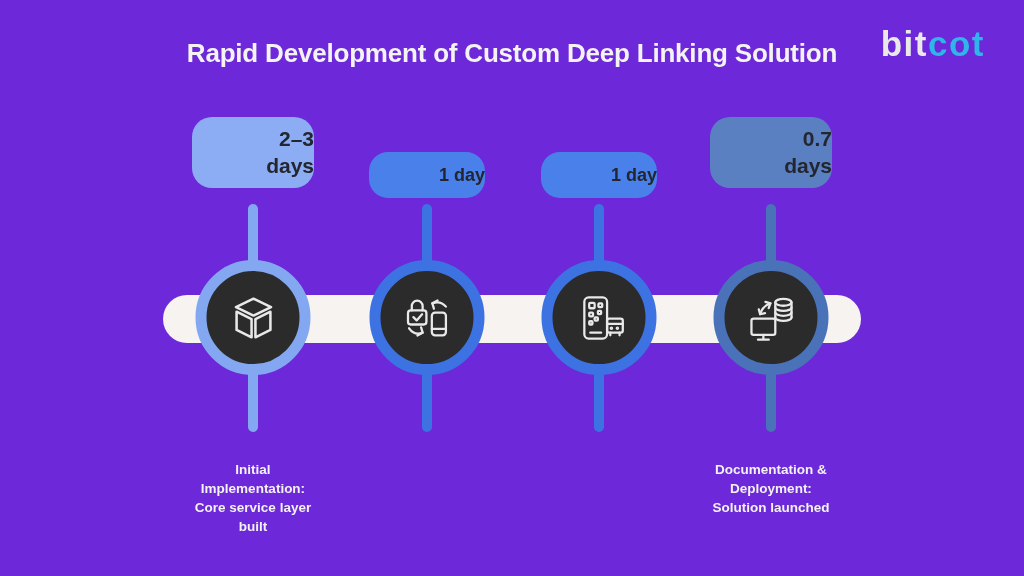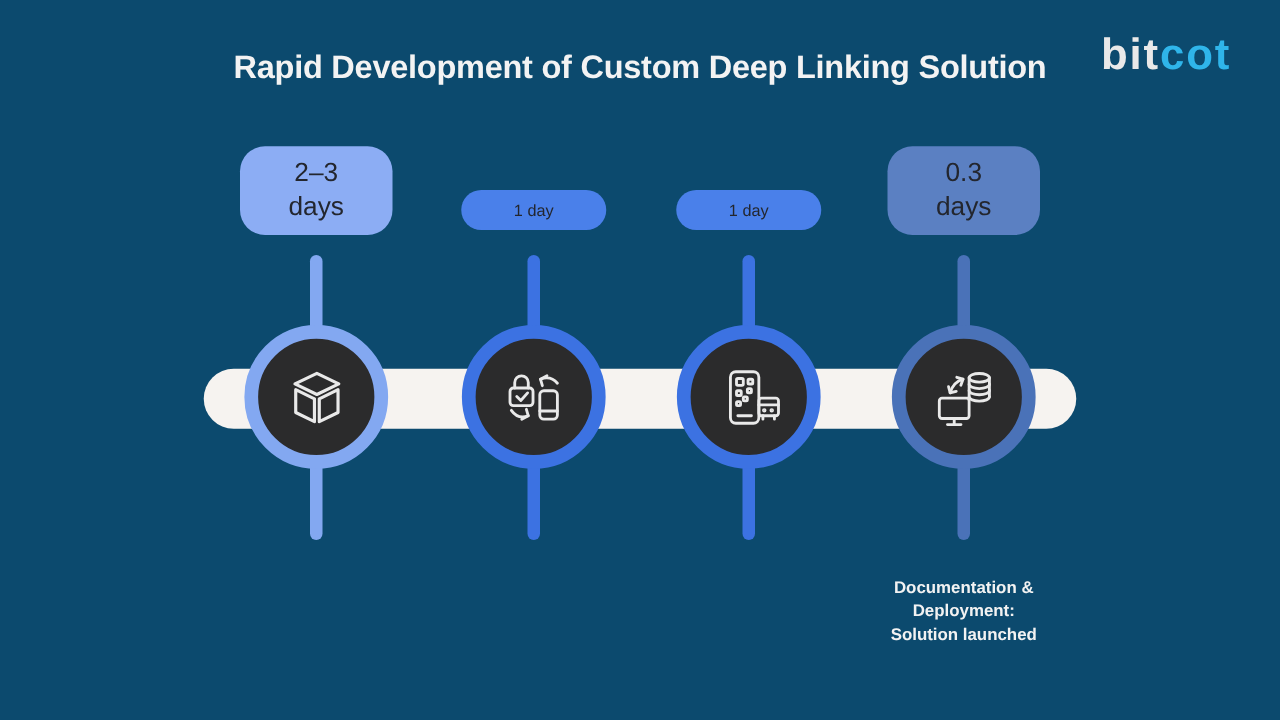--- a/index.html
+++ b/index.html
@@ -31,26 +31,26 @@
 
   .milestone { position:absolute; top:0; width:180px; height:576px; }
   .milestone.m1 { left:163px; }
   .milestone.m2 { left:337px; }
   .milestone.m3 { left:509px; }
   .milestone.m4 { left:681px; }
 
   .badge {
     position:absolute; left:50%; transform:translateX(-50%);
     background:var(--badge); color:#23262e;
-    font-weight:400; text-align:center;
+    font-weight:700; text-align:right;
     display:flex; flex-direction:column; justify-content:center;
     white-space:pre-line;
   }
   .badge.tall { top:117px; width:122px; height:71px; border-radius:20px; font-size:21px; line-height:1.25; }
-  .badge.pill { top:152px; width:116px; height:32px; border-radius:19px; font-size:13px; line-height:1; }
+  .badge.pill { top:152px; width:116px; height:46px; border-radius:19px; font-size:18px; line-height:1; }
 
   .stem {
     position:absolute; left:50%; transform:translateX(-50%);
     width:10px; border-radius:5px; background:var(--accent); z-index:0;
   }
   .stem.top { top:204px; height:66px; }
   .stem.bottom { top:368px; height:64px; }
 
   .circle {
     position:absolute; left:50%; transform:translateX(-50%);
@@ -63,21 +63,21 @@
   .label {
     position:absolute; left:50%; transform:translateX(-50%);
     top:460px; width:190px; text-align:center;
     color:#f2f2f2; font-weight:700; font-size:13.5px; line-height:1.42;
     white-space:pre-line;
   }
 </style>
 </head>
 <body>
 
-<div class="stage" style="background: #0c4a6e;">
+<div class="stage" style="background: #6d28d9;">
 
   <div class="title">Rapid Development of Custom Deep Linking Solution</div>
 
   <div class="logo">
     <span>bit</span><span class="accent" style="color: rgb(47, 181, 234);">cot</span>
   </div>
 
   <div class="timeline-bar" style="background: rgb(246, 243, 240);"></div>
 
   <div class="milestone m1" style="--accent: #83a8f1; --badge: #8cadf4;">
@@ -87,20 +87,24 @@
     <div class="stem bottom"></div>
     <div class="circle">
       <span>
         <svg width="58" height="58" viewBox="0 0 48 48" fill="none" stroke="#e9e9e9" stroke-width="2.1" stroke-linecap="round" stroke-linejoin="round">
           <path d="M24 8 L38.5 15 L24 22 L9.5 15 Z"></path>
           <path d="M10 18.8 L22.4 24.9 L22.4 40 L10 33.9 Z"></path>
           <path d="M38 18.8 L25.6 24.9 L25.6 40 L38 33.9 Z"></path>
         </svg>
       </span>
     </div>
+    <div class="label">Initial
+Implementation:
+Core service layer
+built</div>
   </div>
 
   <div class="milestone m2" style="--accent: #3c72e2; --badge: #4a80ea;">
     <div class="badge pill">1 day</div>
     <div class="stem top"></div>
     <div class="stem bottom"></div>
     <div class="circle">
       <span>
         <svg width="52" height="52" viewBox="0 0 48 48" fill="none" stroke="#e9e9e9" stroke-width="2.1" stroke-linecap="round" stroke-linejoin="round">
           <rect x="6" y="17" width="17" height="13" rx="2.5"></rect>
@@ -136,21 +140,21 @@
           <path d="M31 29.5 H45.5"></path>
           <circle cx="35" cy="33.5" r="0.6" fill="#e9e9e9"></circle>
           <circle cx="40.5" cy="33.5" r="0.6" fill="#e9e9e9"></circle>
           <path d="M34 37.5 v2.5 M42.5 37.5 v2.5"></path>
         </svg>
       </span>
     </div>
   </div>
 
   <div class="milestone m4" style="--accent: #4a72b8; --badge: #5b80c2;">
-    <div class="badge tall">0.3
+    <div class="badge tall">0.7
 days</div>
     <div class="stem top"></div>
     <div class="stem bottom"></div>
     <div class="circle">
       <span>
         <svg width="52" height="52" viewBox="0 0 48 48" fill="none" stroke="#e9e9e9" stroke-width="2.1" stroke-linecap="round" stroke-linejoin="round">
           <ellipse cx="35" cy="9.5" rx="7.5" ry="3.2"></ellipse>
           <path d="M27.5 9.5 V23.5 M42.5 9.5 V23.5"></path>
           <path d="M27.5 14.2 a7.5 3.2 0 0 0 15 0"></path>
           <path d="M27.5 18.8 a7.5 3.2 0 0 0 15 0"></path>

